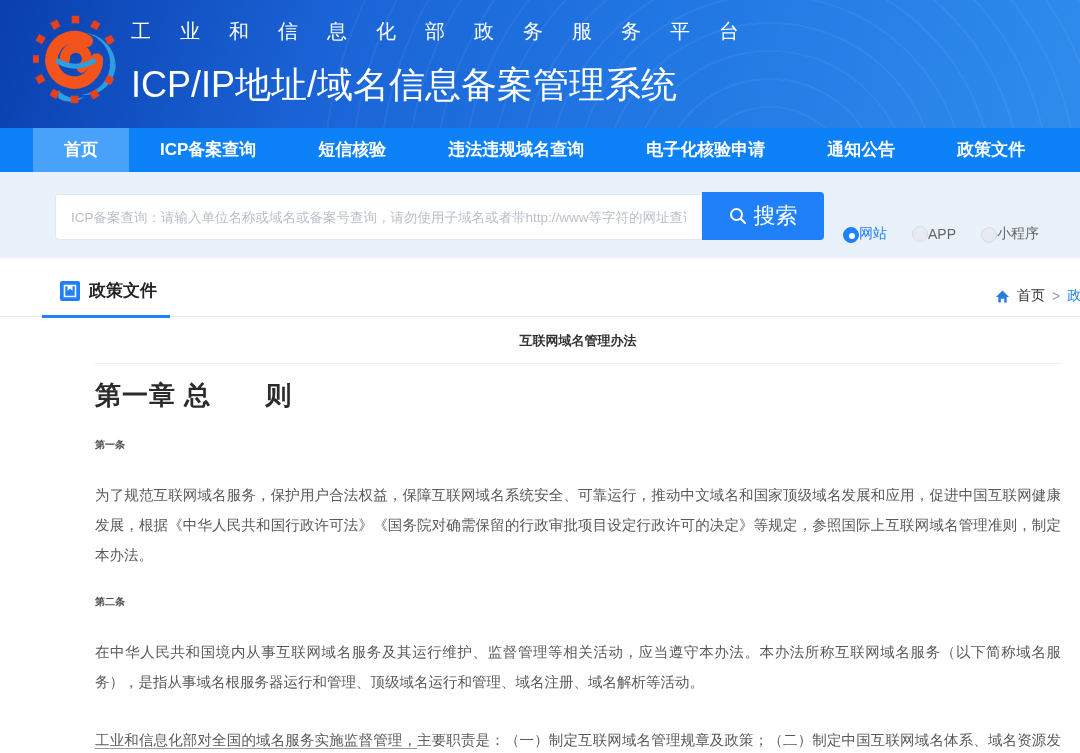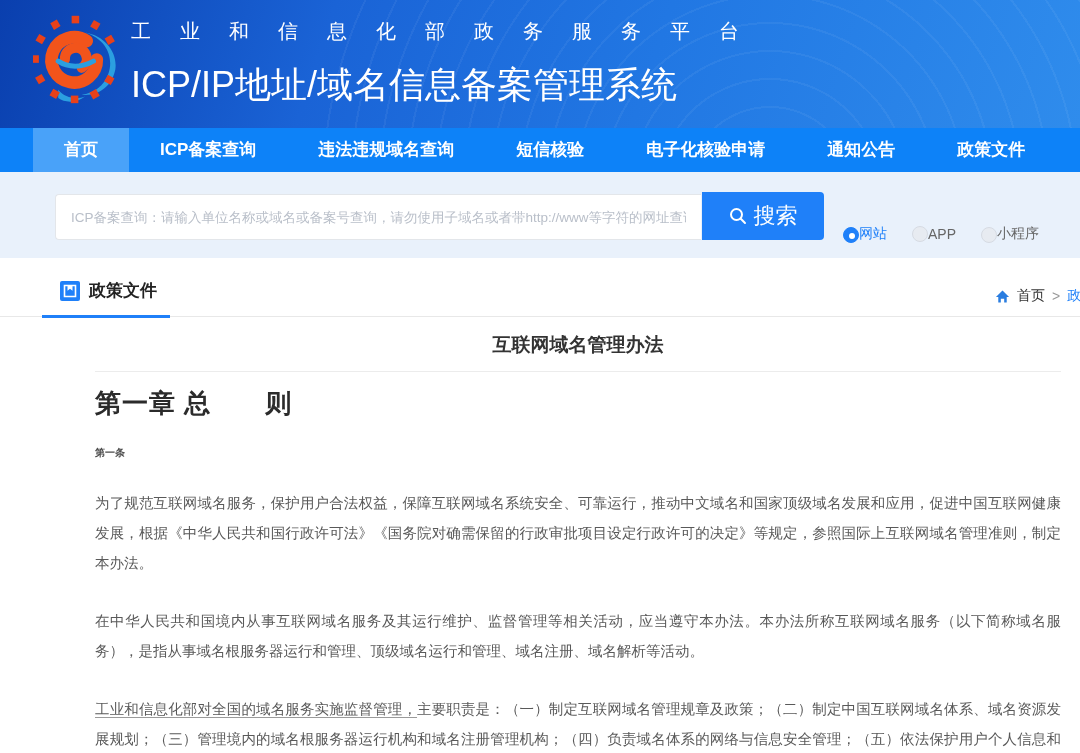--- a/index.html
+++ b/index.html
@@ -37,21 +37,21 @@
   .section-head{position:relative;height:58px;border-bottom:1px solid #e8e8e8;background:#fff;}
   .section-title{position:absolute;left:60px;top:21px;display:flex;align-items:center;gap:9px;}
   .section-title span{font-size:17px;font-weight:bold;color:#222;}
   .title-underline{position:absolute;left:42px;bottom:-2px;width:128px;height:3px;background:#1f80f9;}
   .breadcrumb{position:absolute;left:995px;top:29px;display:flex;align-items:center;gap:7px;white-space:nowrap;font-size:14px;}
   .crumb-home{color:#333;cursor:pointer;}
   .crumb-sep{color:#999;}
   .crumb-current{color:#1f80f9;cursor:pointer;}
   
   .doc{margin-left:95px;width:966px;}
-  .doc-title{text-align:center;font-size:19px;font-weight:bold;color:#333;padding:15px 0 13px;}
+  .doc-title{text-align:center;font-size:13px;font-weight:bold;color:#333;padding:15px 0 13px;}
   .doc-divider{border-bottom:1px solid #ececec;}
   .chapter{font-size:26px;font-weight:bold;color:#2b2b2b;margin-top:14px;letter-spacing:1px;}
   .article-heading{font-size:10px;font-weight:bold;color:#4c4c4c;margin-top:25px;}
   .article-text{font-size:14.5px;color:#595959;line-height:30px;margin-top:28px;text-align:justify;}
   .article-text .u-lead{text-decoration:underline;text-underline-offset:3px;text-decoration-color:#9a9a9a;}
 </style>
 </head>
 <body>
 
 <div class="header">
@@ -82,22 +82,22 @@
   </div>
   <div class="titles">
     <div class="platform">工业和信息化部政务服务平台</div>
     <div class="system">ICP/IP地址/域名信息备案管理系统</div>
   </div>
 </div>
 
 <div class="nav">
     <div class="nav-item active">首页</div>
     <div class="nav-item">ICP备案查询</div>
+    <div class="nav-item">短信核验</div>
     <div class="nav-item">违法违规域名查询</div>
-    <div class="nav-item">短信核验</div>
     <div class="nav-item">电子化核验申请</div>
     <div class="nav-item">通知公告</div>
     <div class="nav-item">政策文件</div>
   </div>
 
 <div class="search-band">
   <input class="search-input" type="text" placeholder="ICP备案查询：请输入单位名称或域名或备案号查询，请勿使用子域名或者带http://www等字符的网址查询" style="">
   <button class="search-btn">
     <svg width="18" height="18" viewBox="0 0 18 18">
       <circle cx="7.5" cy="7.5" r="5.5" fill="none" stroke="#fff" stroke-width="2"></circle>
@@ -141,16 +141,17 @@
   </div>
 </div>
 
 <div class="doc">
   <div class="doc-title">互联网域名管理办法</div>
   <div class="doc-divider"></div>
   <div class="chapter">第一章 总　　则</div>
   <div id="articles">
       <div class="article-heading">第一条</div>
       <div class="article-text">为了规范互联网域名服务，保护用户合法权益，保障互联网域名系统安全、可靠运行，推动中文域名和国家顶级域名发展和应用，促进中国互联网健康发展，根据《中华人民共和国行政许可法》《国务院对确需保留的行政审批项目设定行政许可的决定》等规定，参照国际上互联网域名管理准则，制定本办法。</div>
+      <div class="article-heading">第二条</div>
       <div class="article-text">在中华人民共和国境内从事互联网域名服务及其运行维护、监督管理等相关活动，应当遵守本办法。本办法所称互联网域名服务（以下简称域名服务），是指从事域名根服务器运行和管理、顶级域名运行和管理、域名注册、域名解析等活动。</div>
       <div class="article-text"><span class="u-lead">工业和信息化部对全国的域名服务实施监督管理，</span>主要职责是：（一）制定互联网域名管理规章及政策；（二）制定中国互联网域名体系、域名资源发展规划；（三）管理境内的域名根服务器运行机构和域名注册管理机构；（四）负责域名体系的网络与信息安全管理；（五）依法保护用户个人信息和合法权益；（六）负责与域名有关的国际协调；（七）管理境内的域名解析服务；（八）管理其他与域名服务相关的活动。</div>
     </div>
 </div>
 
 </body></html>

